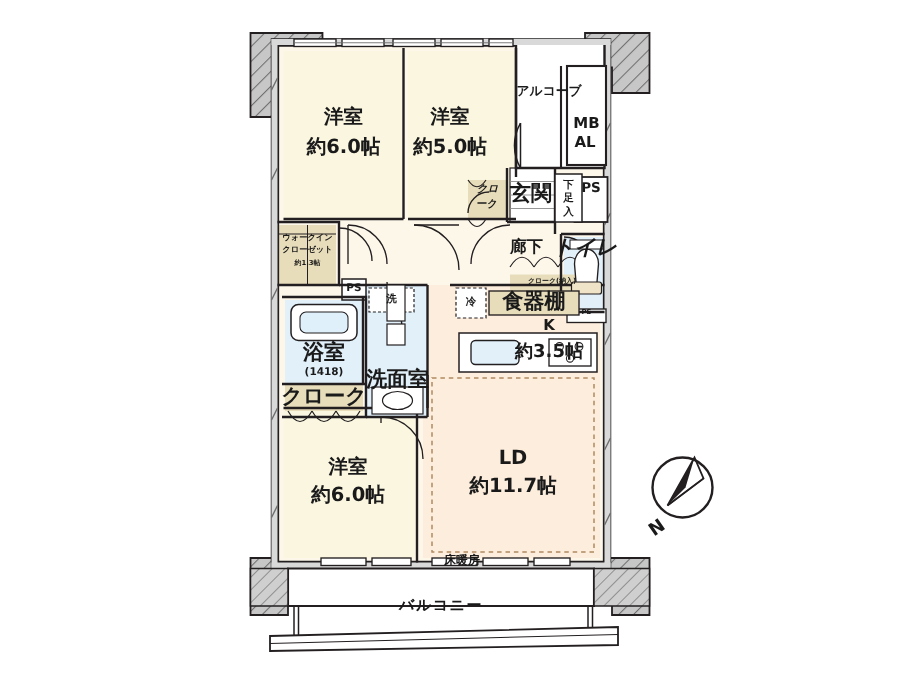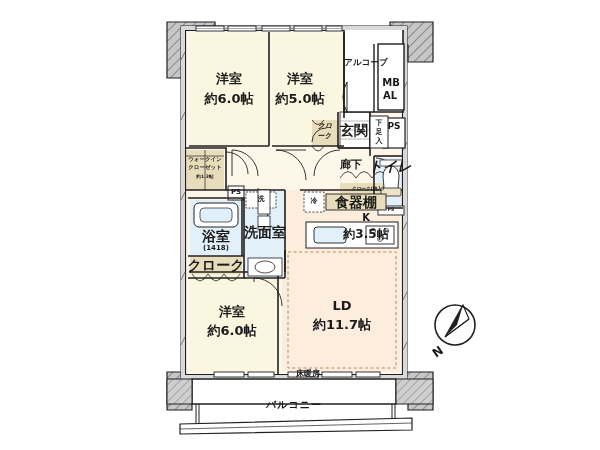--- a/index.html
+++ b/index.html
@@ -364,21 +364,21 @@
 
   <div class="lbl small" style="left:356px; top:202px;text-align:right;">食器棚</div>
 
   <div class="lbl xsmall" style="left:314px; top:202px;">冷</div>
 
   <div class="lbl micro" style="left:368px; top:189px;">クローク(納入)</div>
 
   <div class="lbl small" style="left:216px; top:236px;">浴室</div>
   <div class="lbl xsmall" style="left:216px; top:249px;">(1418)</div>
 
-  <div class="lbl small" style="left:265px; top:232px;">洗面室</div>
+  <div class="lbl small" style="left:265px; top:254px;">洗面室</div>
 
   <div class="lbl xsmall" style="left:261px; top:200px;">洗</div>
 
   <div class="lbl tiny stacked2" style="left:264px; top:201px; writing-mode:vertical-rl;">&nbsp;</div>
 
   <div class="lbl small" style="left:216px; top:265px;">クローク</div>
 
   <div class="lbl small" style="left:390px; top:166px;font-style:italic;">トイレ</div>
 
   <div class="lbl medium" style="left:309px; top:165px;margin-left:42px;">廊下</div>

